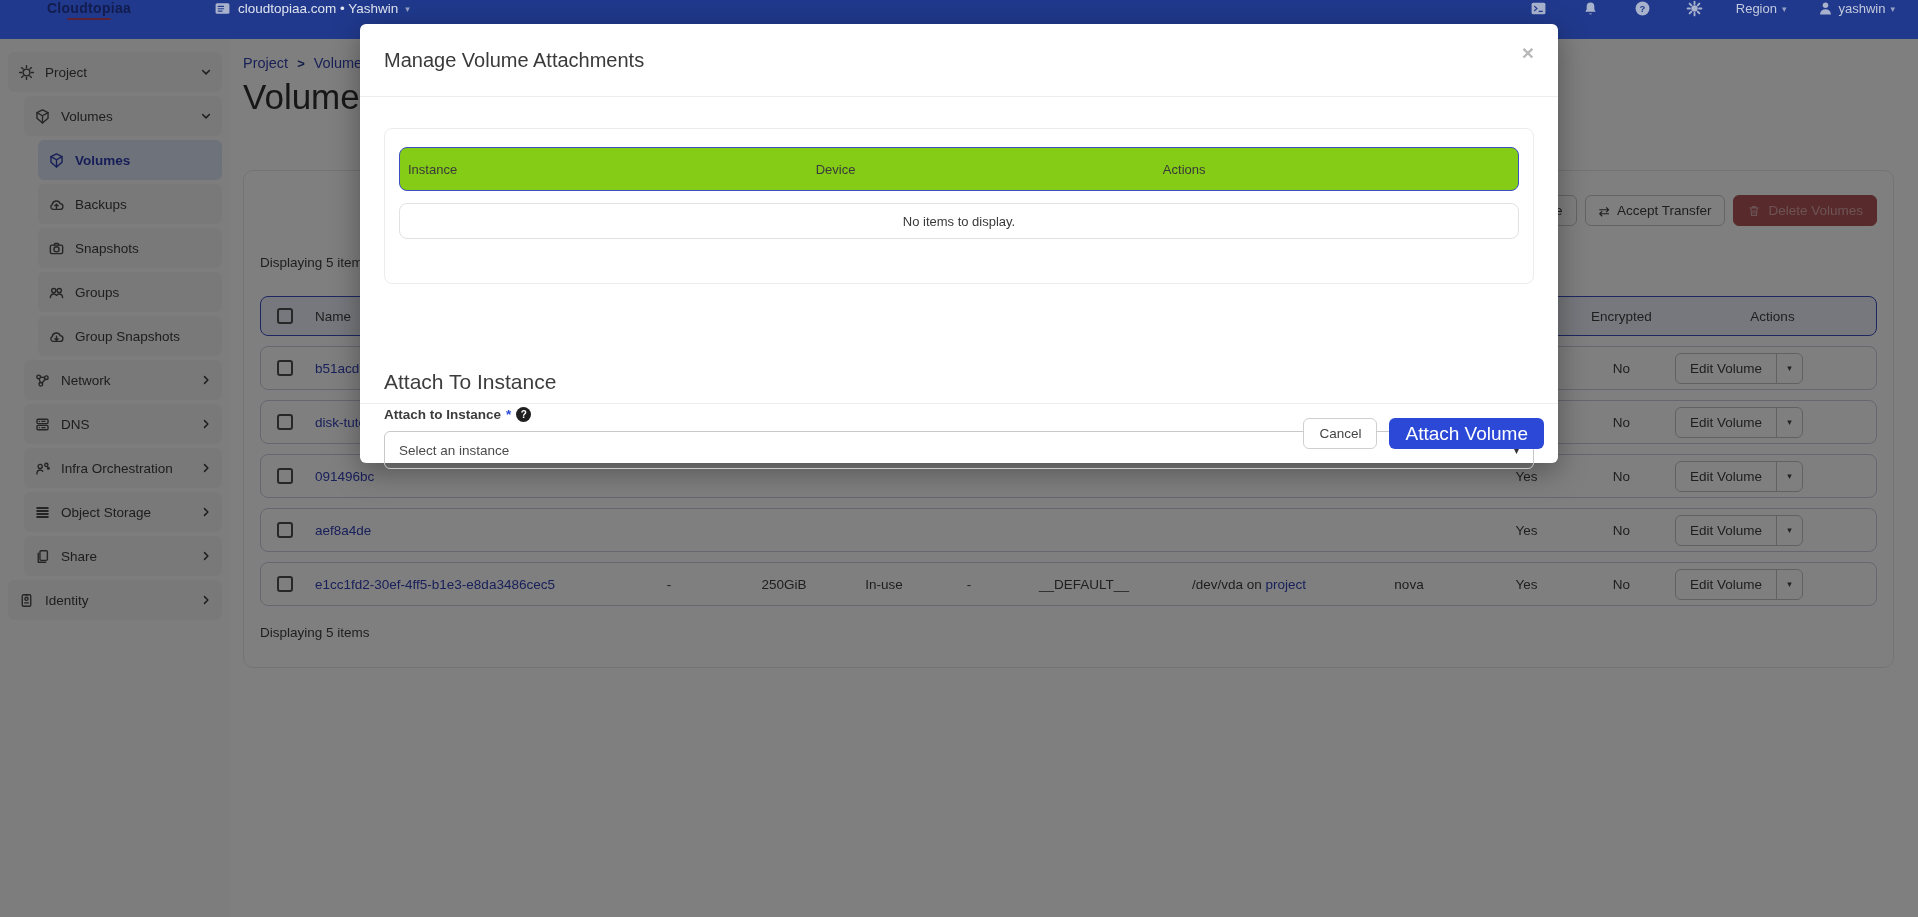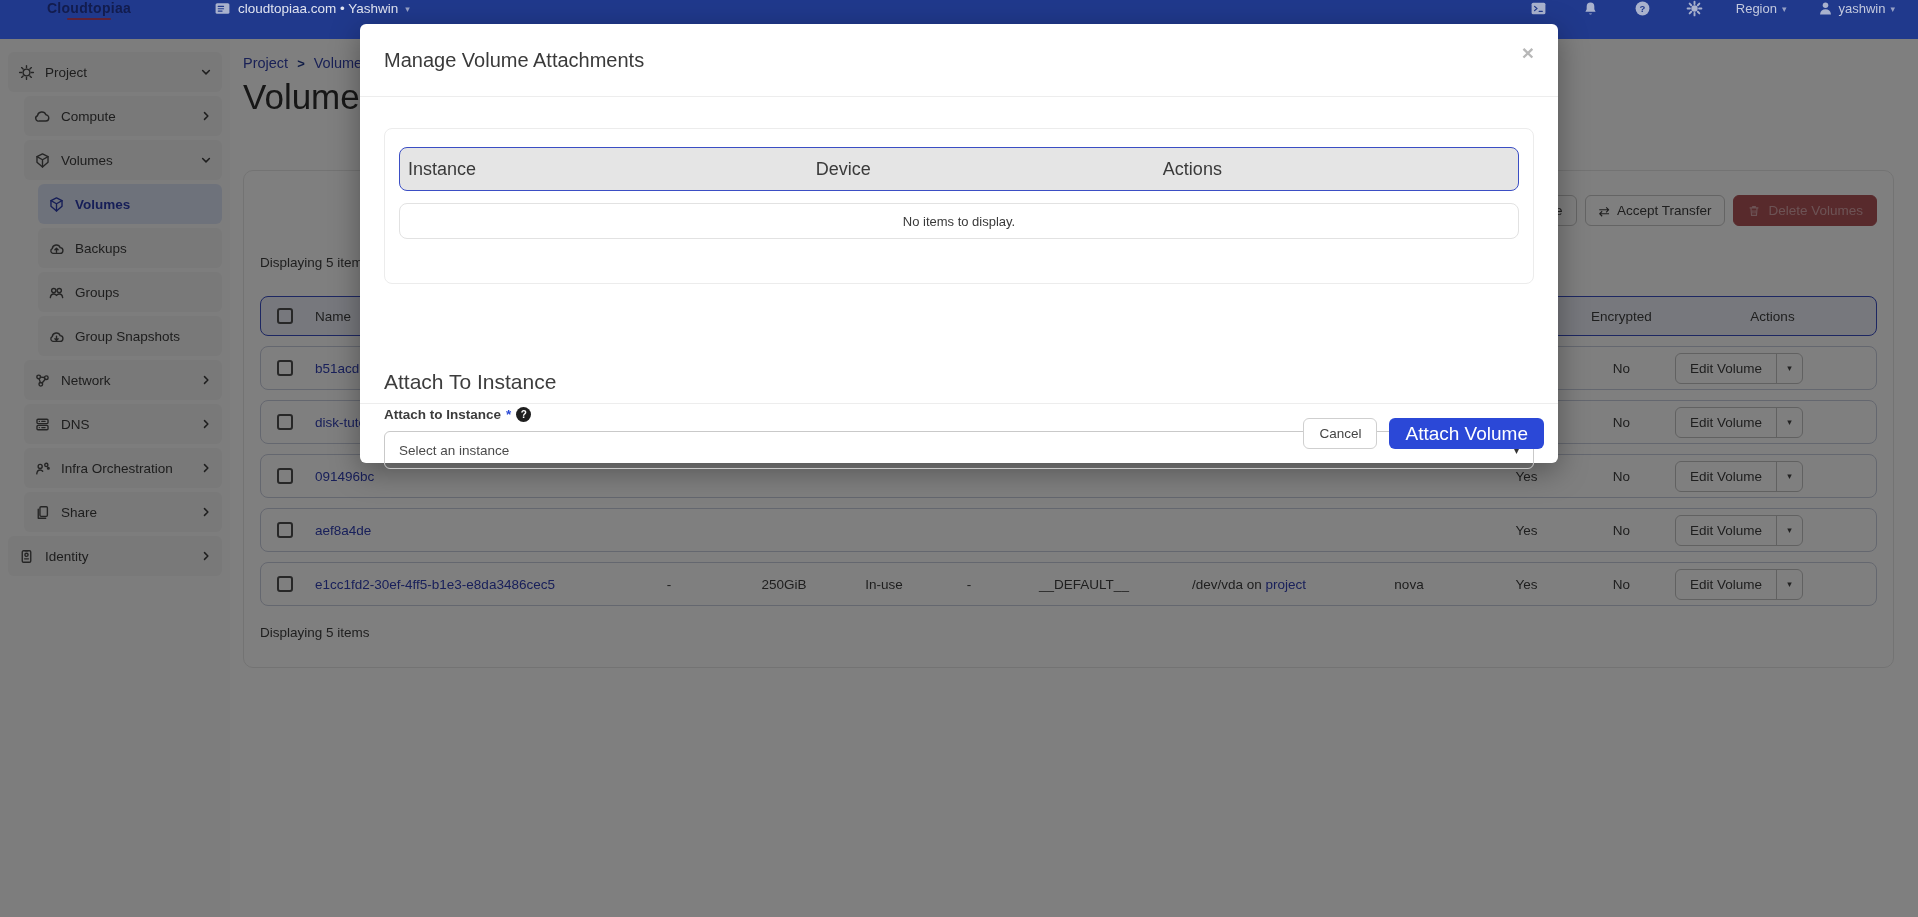--- a/index.html
+++ b/index.html
@@ -84,22 +84,22 @@
            z-index:100; }
   .modal-header { height:73px; display:flex; align-items:center; padding:0 24px;
                   border-bottom:1px solid #ededed; }
   .modal-title { font-size:20px; color:#3a3a3a; }
   .modal-close { margin-left:auto; color:#b8b8b8; font-size:21px; font-weight:bold;
                  cursor:pointer; line-height:1; margin-top:-16px; }
   .modal-body { padding:0 24px; }
   .attach-box { margin-top:31px; border:1px solid #ececec; border-radius:8px;
                 padding:18px 14px 0; height:156px; }
   .abox-head { display:grid; grid-template-columns:37% 31.5% 31.5%; align-items:center;
-               height:44px; border:1.5px solid #3b4ec4; background:#e5e5e5;
-               border-radius:8px; font-size:18px; color:#3a3a3a; padding:0 8px; }
+               height:44px; border:1.5px solid #3b4ec4; background:#84cc16;
+               border-radius:8px; font-size:13px; color:#3a3a3a; padding:0 8px; }
   .abox-empty { height:36px; margin-top:12px; border:1px solid #e2e2e2; border-radius:8px;
                 display:flex; align-items:center; justify-content:center;
                 font-size:13px; color:#3a3a3a; }
   .section-title { margin-top:86px; font-size:21px; color:#3d3d3d; }
   .field-label { margin-top:13px; font-size:13.5px; font-weight:bold; color:#3c3c3c;
                  display:flex; align-items:center; gap:5px; }
   .req { color:#2b4ad6; font-weight:bold; }
   .qmark { background:#1f1f1f; color:#fff; border-radius:50%; width:15px; height:15px;
            font-size:10px; font-weight:bold; display:inline-flex; align-items:center;
            justify-content:center; cursor:pointer; }
@@ -182,33 +182,20 @@
     <span>Project</span>
     <span class="chev">
         <svg viewBox="0 0 16 16">
           <path d="M3.5 6L8 10.5 12.5 6"></path>
         </svg>
       </span>
   </div>
   <div class="side-item lvl1">
     <span class="ico">
         <svg viewBox="0 0 16 16">
-          <path d="M5.2 12.2h5.6a2.9 2.9 0 0 0 .4-5.8 4.1 4.1 0 0 0-7.9.9 2.5 2.5 0 0 0 1.9 4.9z"></path>
-        </svg>
-      </span>
-    <span>Compute</span>
-    <span class="chev">
-        <svg viewBox="0 0 16 16">
-          <path d="M6 3.5L10.5 8 6 12.5"></path>
-        </svg>
-      </span>
-  </div>
-  <div class="side-item lvl1">
-    <span class="ico">
-        <svg viewBox="0 0 16 16">
           <path d="M8 1.8l5.2 2.6v5.2L8 14.2 2.8 9.6V4.4z"></path>
           <path d="M2.8 4.4L8 7.3l5.2-2.9M8 7.3v6.9"></path>
         </svg>
       </span>
     <span>Volumes</span>
     <span class="chev">
         <svg viewBox="0 0 16 16">
           <path d="M3.5 6L8 10.5 12.5 6"></path>
         </svg>
       </span>
@@ -223,20 +210,30 @@
     <span>Volumes</span>
   </div>
   <div class="side-item lvl2">
     <span class="ico">
         <svg viewBox="0 0 16 16">
           <path d="M4.6 12.6h6.6a2.7 2.7 0 0 0 .3-5.4 3.9 3.9 0 0 0-7.5.9 2.4 2.4 0 0 0 .6 4.5z"></path>
           <path d="M8 11.6V7.8M6.5 9.2L8 7.7l1.5 1.5"></path>
         </svg>
       </span>
     <span>Backups</span>
+  </div>
+  <div class="side-item lvl2">
+    <span class="ico">
+        <svg viewBox="0 0 16 16">
+          <rect x="2.2" y="4.8" width="11.6" height="8" rx="1.4"></rect>
+          <circle cx="8" cy="8.8" r="2.4"></circle>
+          <path d="M5.6 4.8l1-1.6h2.8l1 1.6"></path>
+        </svg>
+      </span>
+    <span>Snapshots</span>
   </div>
   <div class="side-item lvl2">
     <span class="ico">
         <svg viewBox="0 0 16 16">
           <circle cx="5.4" cy="6.2" r="2"></circle>
           <circle cx="10.6" cy="6.2" r="2"></circle>
           <path d="M2.2 12.8c.3-2.2 1.6-3.4 3.2-3.4 1.2 0 2 .5 2.6 1.4.6-.9 1.4-1.4 2.6-1.4 1.6 0 2.9 1.2 3.2 3.4"></path>
         </svg>
       </span>
     <span>Groups</span>
@@ -284,20 +281,33 @@
   <div class="side-item lvl1">
     <span class="ico">
         <svg viewBox="0 0 16 16">
           <circle cx="5.8" cy="6" r="1.9"></circle>
           <path d="M2.6 13c.3-2.4 1.6-3.6 3.2-3.6 1 0 1.8.4 2.4 1.2"></path>
           <circle cx="11.6" cy="4.6" r="1.5"></circle>
           <circle cx="13.5" cy="7.8" r=".8"></circle>
         </svg>
       </span>
     <span>Infra Orchestration</span>
+    <span class="chev">
+        <svg viewBox="0 0 16 16">
+          <path d="M6 3.5L10.5 8 6 12.5"></path>
+        </svg>
+      </span>
+  </div>
+  <div class="side-item lvl1">
+    <span class="ico">
+        <svg viewBox="0 0 16 16">
+          <path d="M3 3.8h10M3 6.6h10M3 9.4h10M3 12.2h10" stroke-width="1.8"></path>
+        </svg>
+      </span>
+    <span>Object Storage</span>
     <span class="chev">
         <svg viewBox="0 0 16 16">
           <path d="M6 3.5L10.5 8 6 12.5"></path>
         </svg>
       </span>
   </div>
   <div class="side-item lvl1">
     <span class="ico">
         <svg viewBox="0 0 16 16">
           <rect x="5.6" y="2.6" width="7" height="9" rx="1"></rect>

